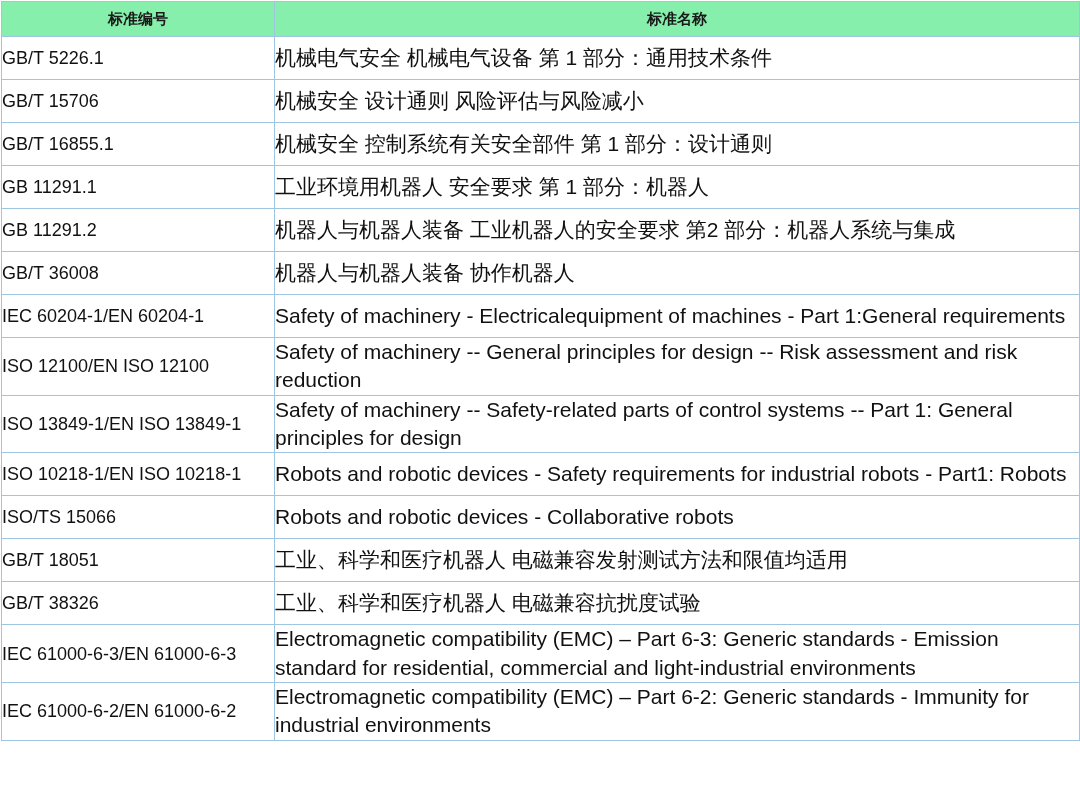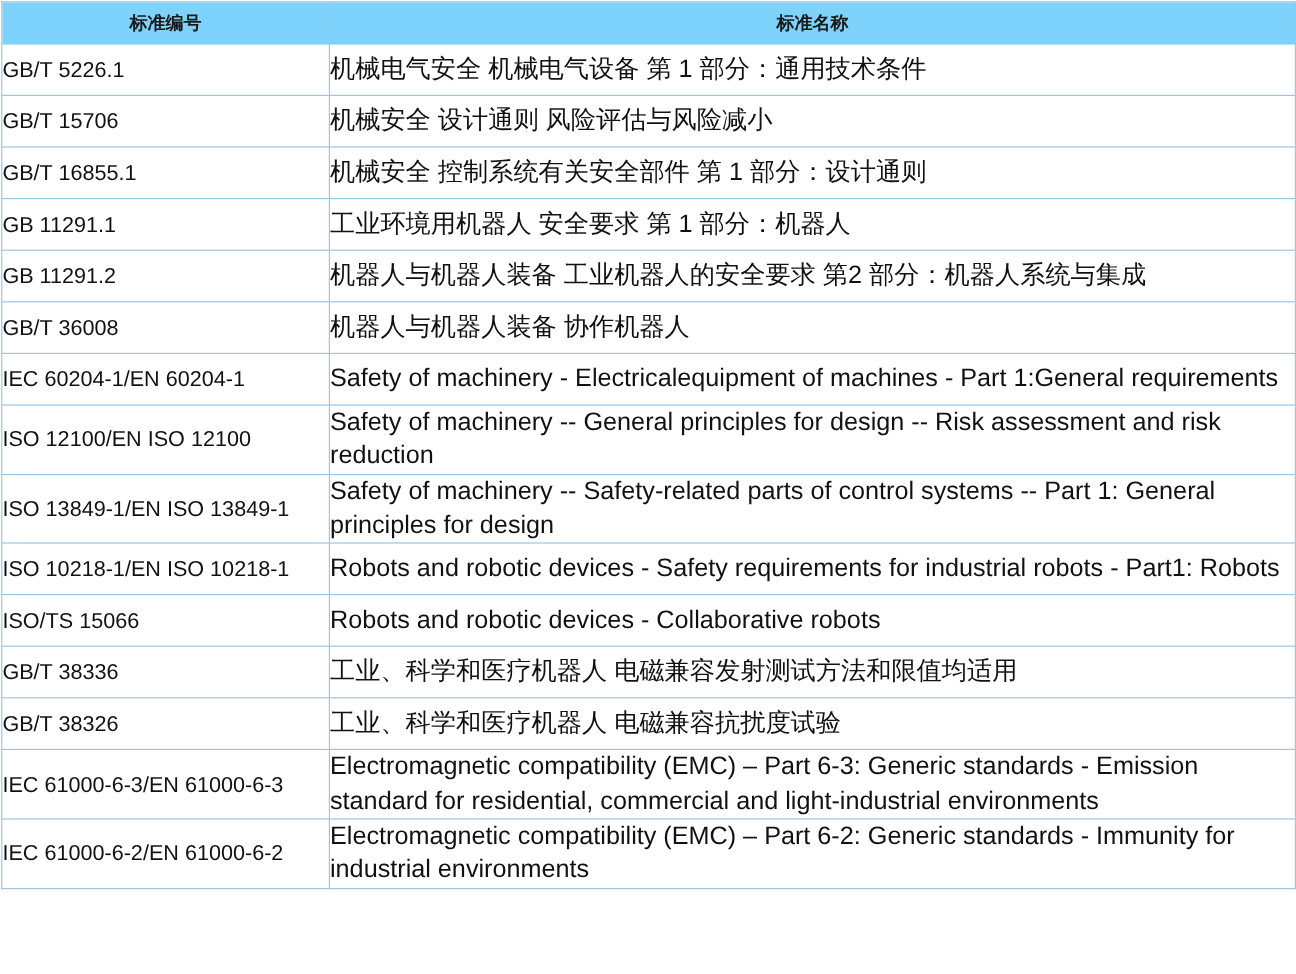--- a/index.html
+++ b/index.html
@@ -24,21 +24,21 @@
     margin: 1px 0 0 1px;
     table-layout: fixed;
   }
   table.std-table th,
   table.std-table td {
     border: 1px solid #9ec6e0;
     padding: 0;
     vertical-align: middle;
   }
   table.std-table thead th {
-    background: #7dd3fc;
+    background: #86efac;
     font-weight: bold;
     font-size: 15px;
     text-align: center;
     height: 34px;
     color: #1a1a1a;
   }
   col.col-code { width: 273px; }
   col.col-name { width: 805px; }
 
   td.cell-code {
@@ -110,21 +110,21 @@
       </tr>
       <tr class="row-tall">
         <td class="cell-code">ISO 10218-1/EN ISO 10218-1</td>
         <td class="cell-name">Robots and robotic devices - Safety requirements for industrial robots - Part1: Robots</td>
       </tr>
       <tr class="row-tall">
         <td class="cell-code">ISO/TS 15066</td>
         <td class="cell-name">Robots and robotic devices - Collaborative robots</td>
       </tr>
       <tr class="row-tall">
-        <td class="cell-code">GB/T 38336</td>
+        <td class="cell-code">GB/T 18051</td>
         <td class="cell-name cn">工业、科学和医疗机器人 电磁兼容发射测试方法和限值均适用</td>
       </tr>
       <tr class="row-tall">
         <td class="cell-code">GB/T 38326</td>
         <td class="cell-name cn">工业、科学和医疗机器人 电磁兼容抗扰度试验</td>
       </tr>
       <tr>
         <td class="cell-code">IEC 61000-6-3/EN 61000-6-3</td>
         <td class="cell-name">Electromagnetic compatibility (EMC) – Part 6-3: Generic standards - Emission standard for residential, commercial and light-industrial environments</td>
       </tr>

